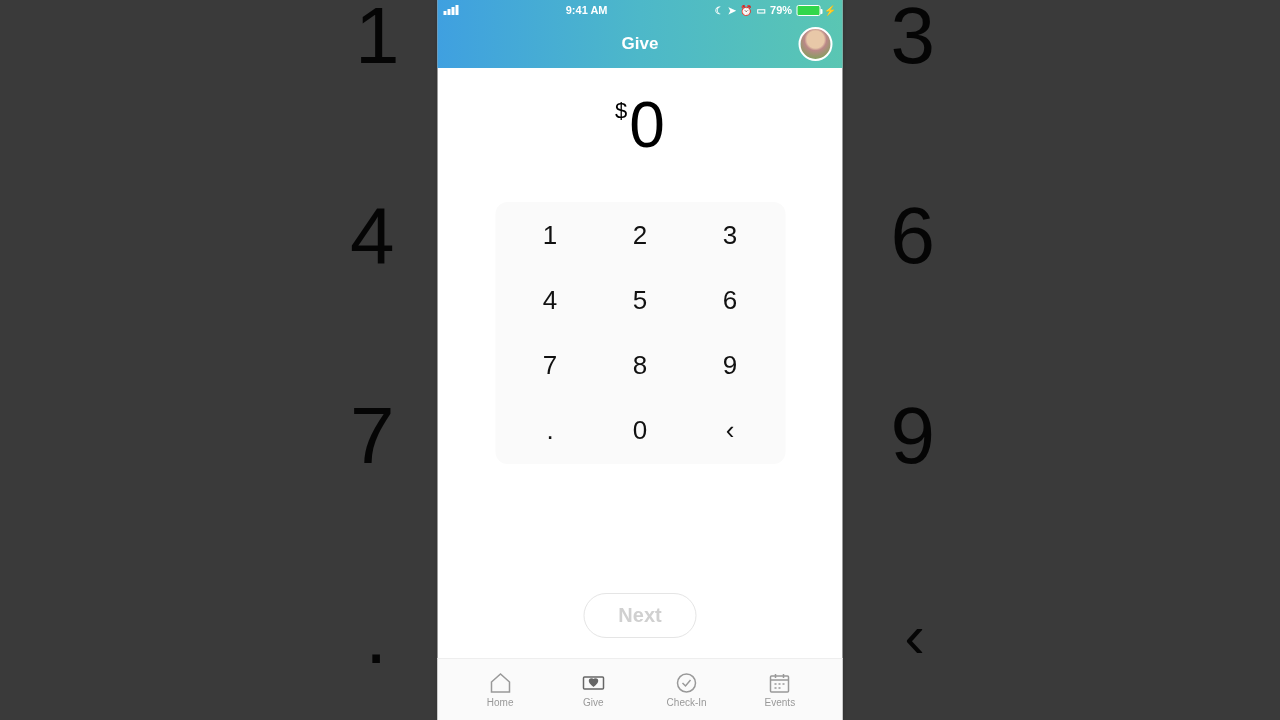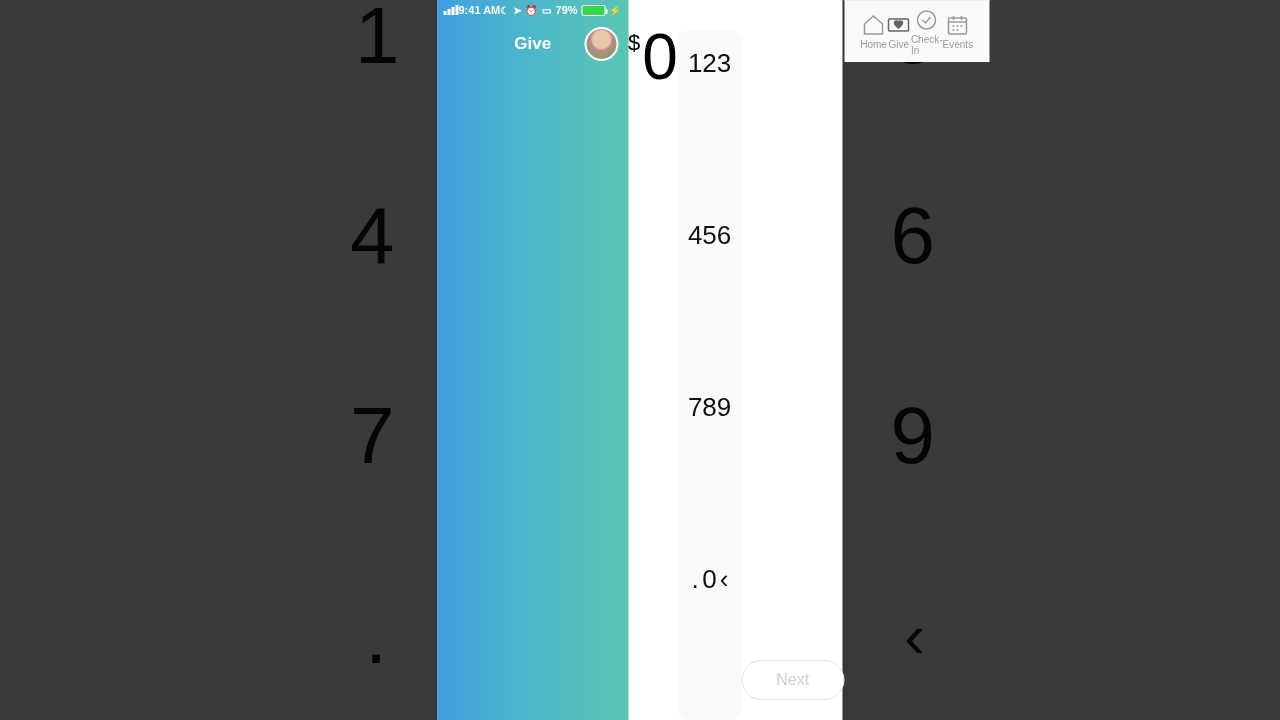--- a/index.html
+++ b/index.html
@@ -32,21 +32,21 @@
   
   .phone {
     position: absolute;
     left: 50%;
     top: 0;
     transform: translateX(-50%);
     width: 405px;
     height: 720px;
     background: #fff;
     display: flex;
-    flex-direction: row;
+    flex-direction: column;
     box-shadow: 0 0 4px rgba(0,0,0,0.2);
   }
 
   
   .header {
     background: linear-gradient(90deg, #3fa0e0 0%, #4db8c9 50%, #5ac6b3 100%);
     color: #fff;
     flex: 0 0 auto;
   }
   .status-bar {
@@ -146,22 +146,22 @@
     flex: 1;
     display: flex;
     align-items: flex-end;
     justify-content: center;
     padding-bottom: 20px;
   }
   .next-btn {
     border: 1px solid #e5e5e5;
     background: #fff;
     color: #d0d0d0;
-    font-size: 16px;
-    font-weight: 400;
+    font-size: 20px;
+    font-weight: 700;
     padding: 10px 34px;
     border-radius: 24px;
     cursor: pointer;
   }
 
   
   .tabbar {
     height: 62px;
     border-top: 1px solid #eee;
     background: #fafafa;

